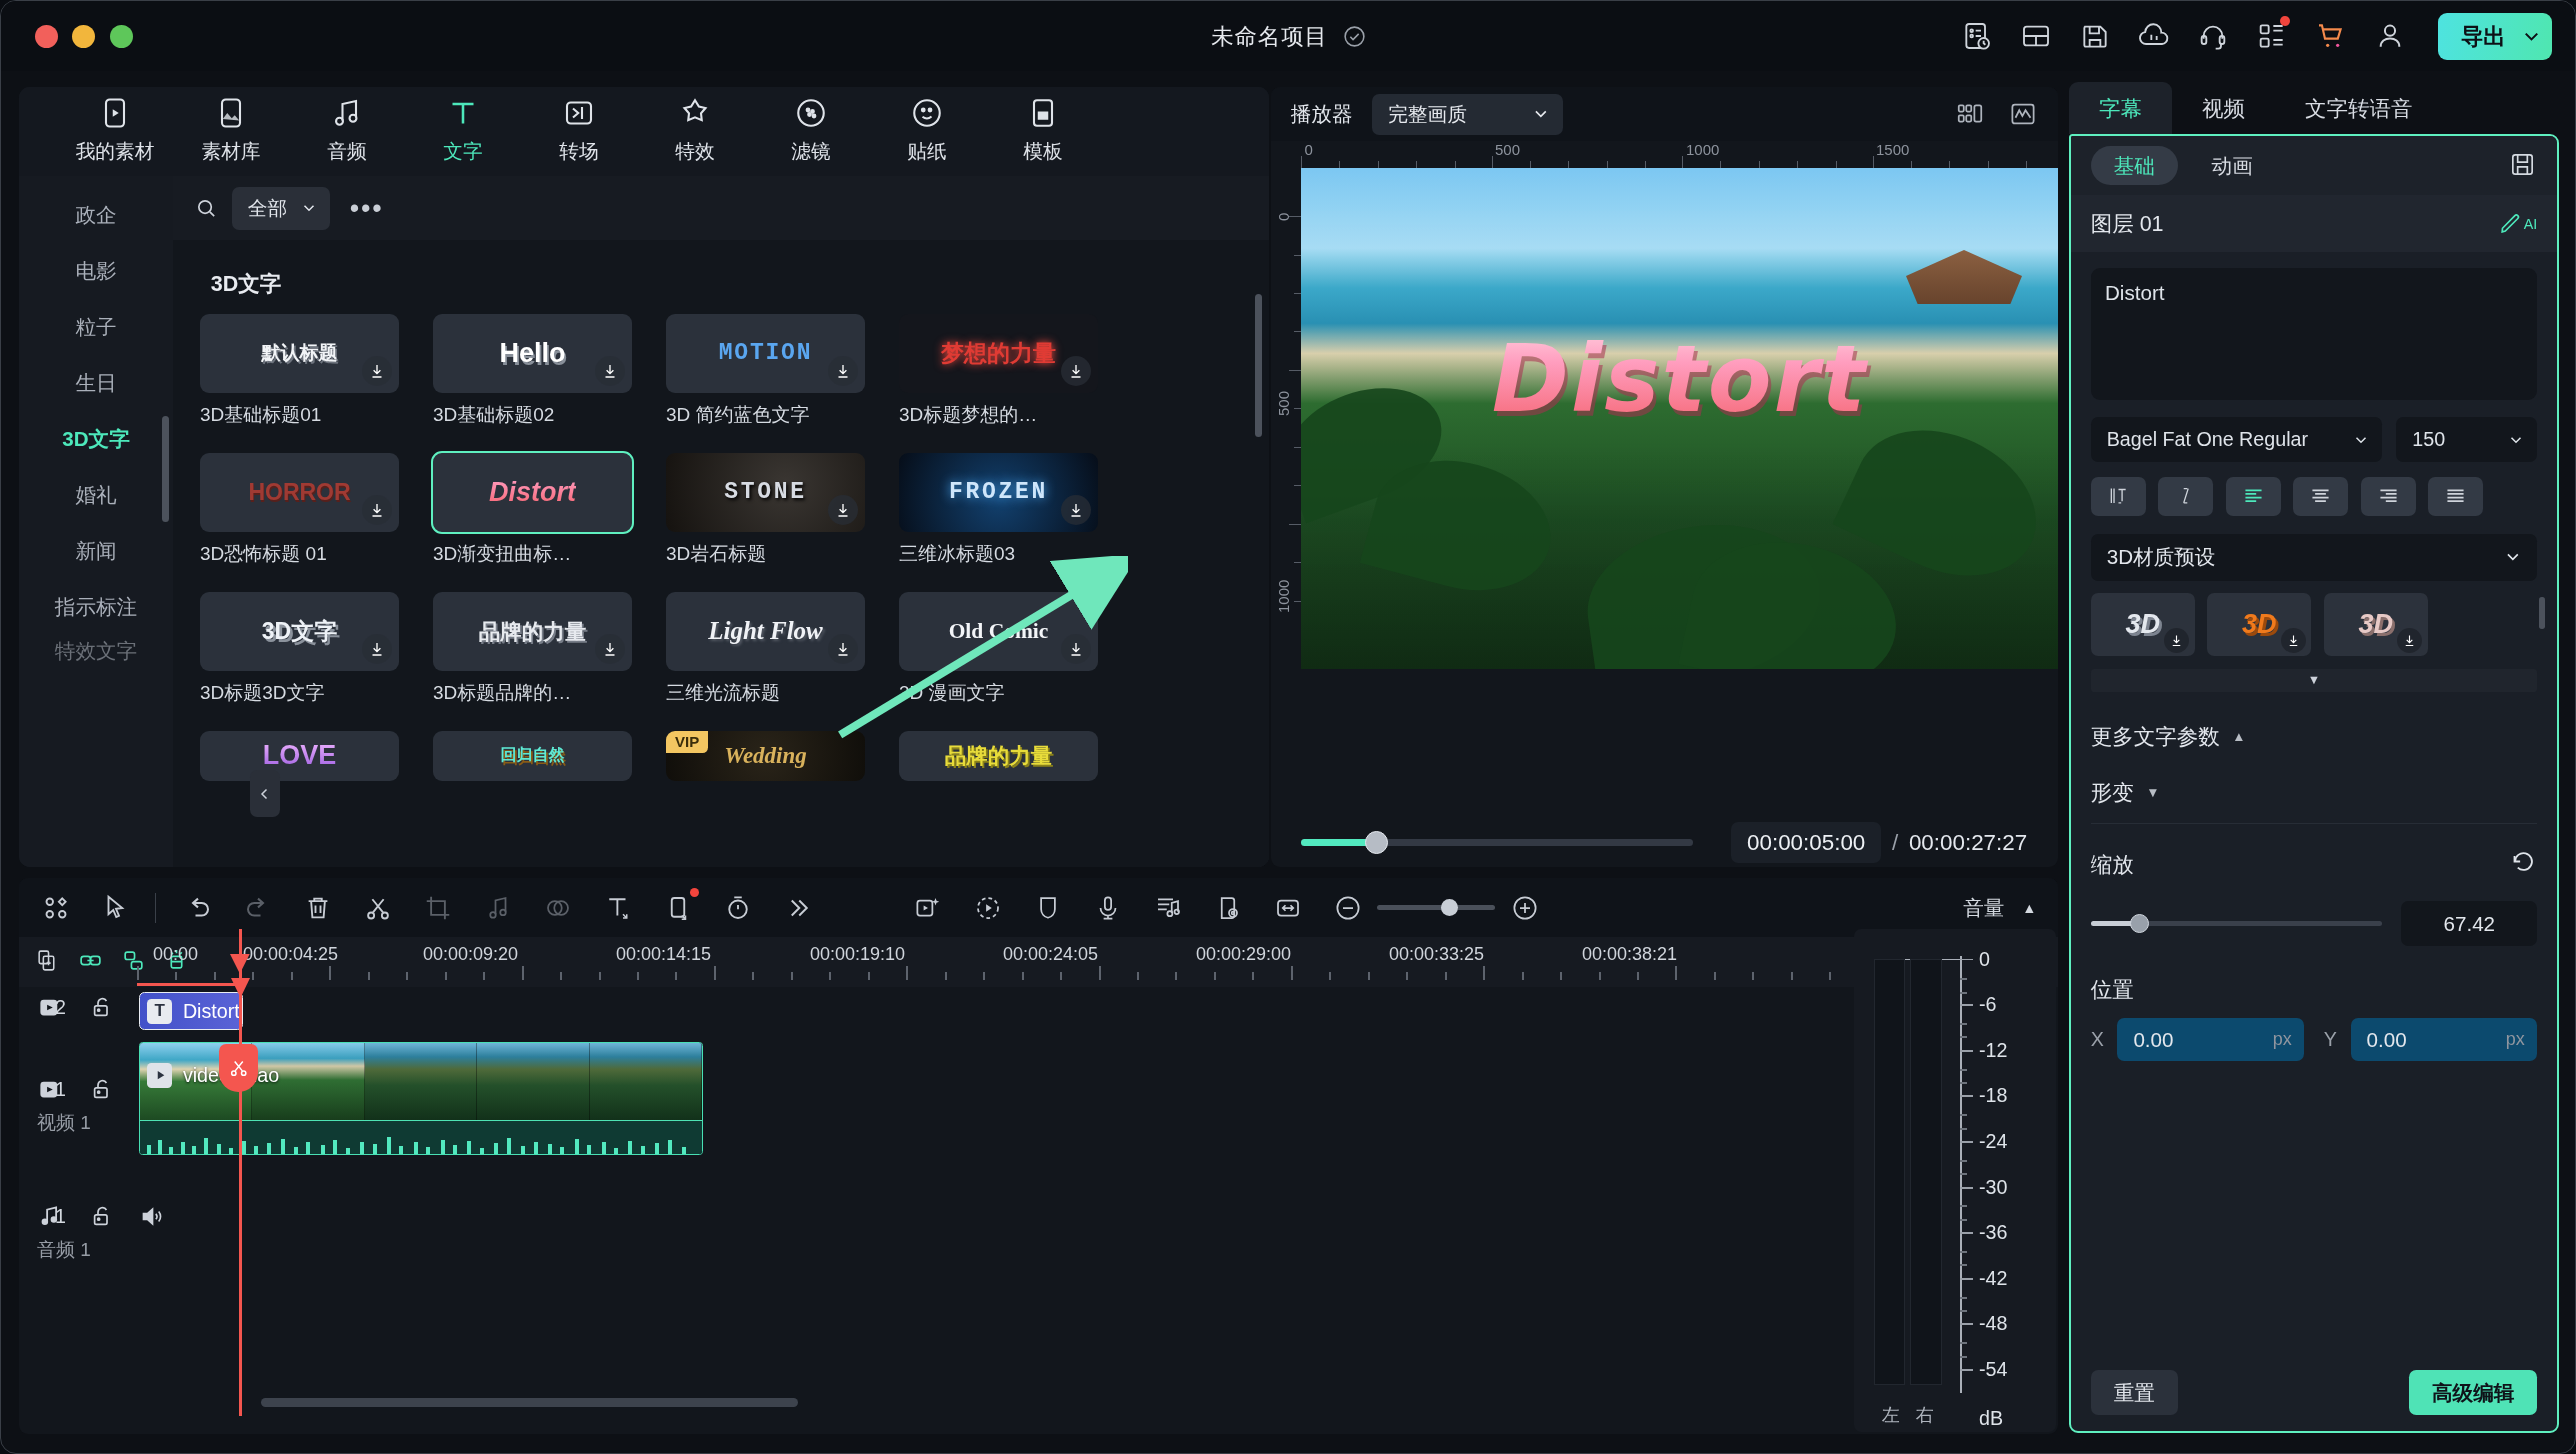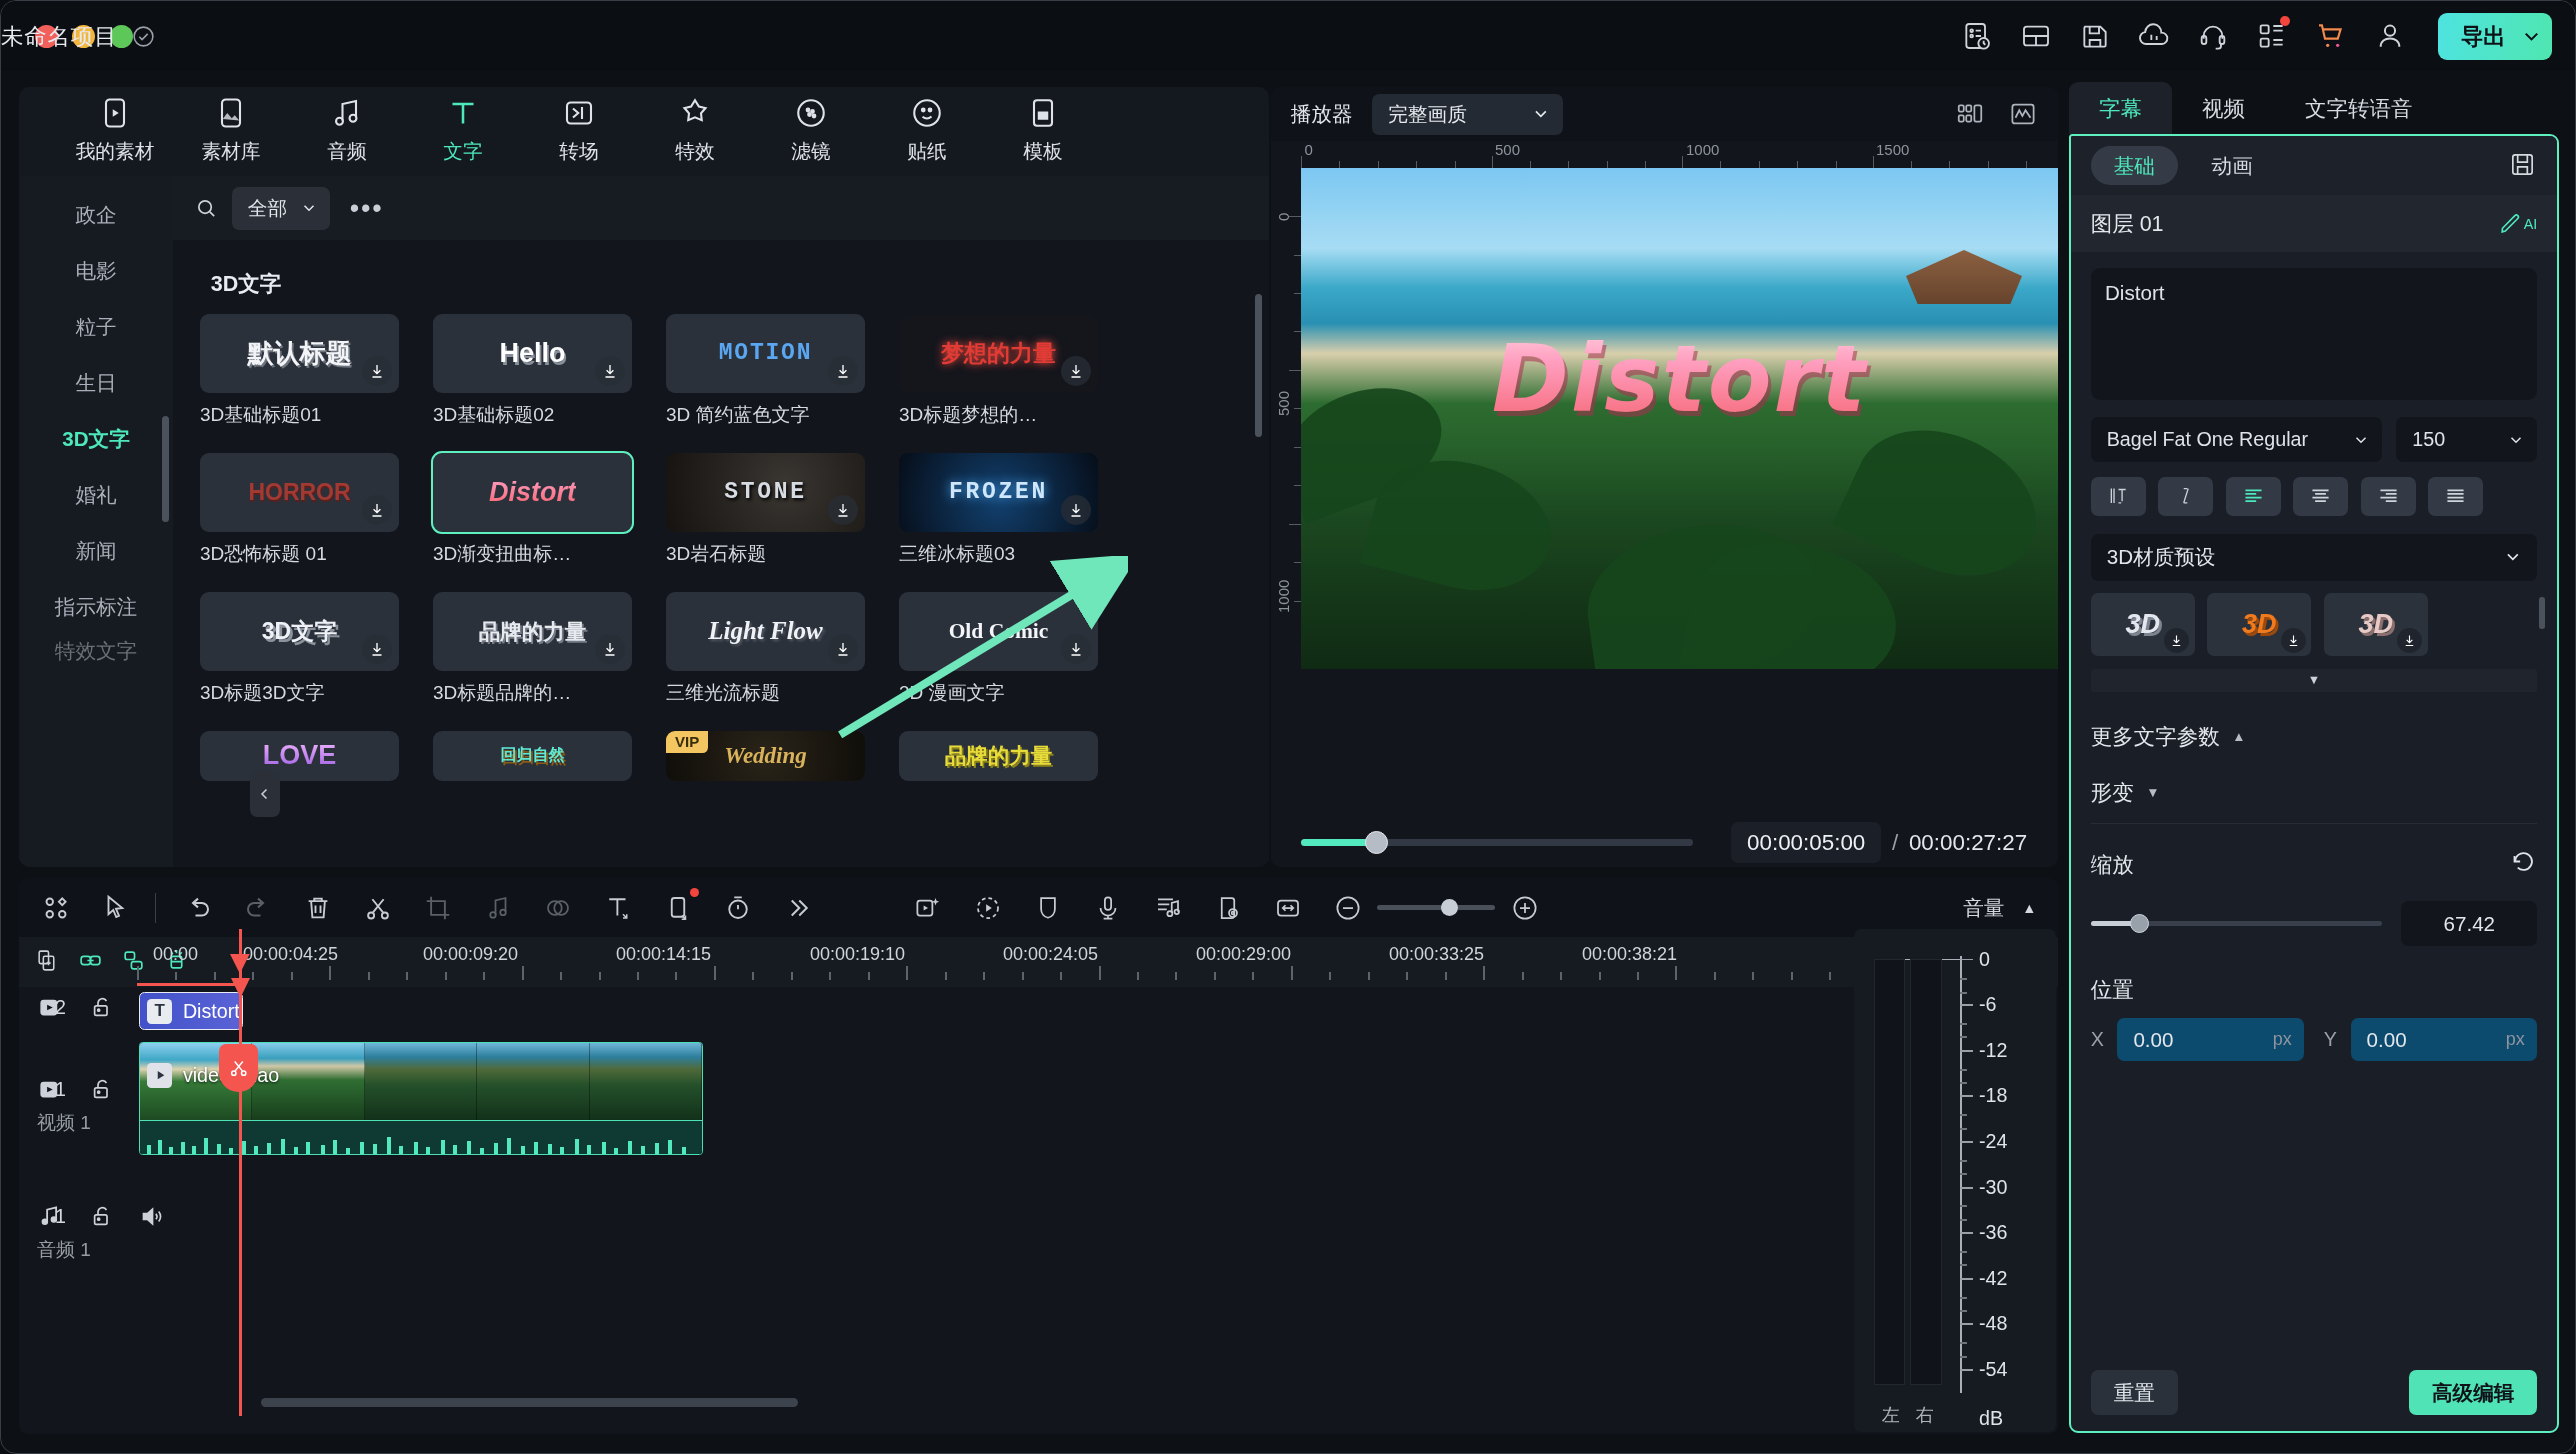--- a/index.html
+++ b/index.html
@@ -24,21 +24,21 @@
     display: flex; align-items: center;
   }
   .traffic { display: flex; gap: 14.3px; margin-left: 34px; }
   .dot { width: 23px; height: 23px; border-radius: 50%; }
   .dot.r { background: #f2605b; }
   .dot.y { background: #f2b63c; }
   .dot.g { background: #5ec75a; }
 
   .title-center {
     position: absolute; left: 0; right: 0; top: 0; height: 70px;
-    display: flex; align-items: center; gap: 14px;
+    display: flex; align-items: center; justify-content: center; gap: 14px;
     pointer-events: none;
   }
   .proj-name { color: #e6e9ee; font-size: 22.4px; letter-spacing: 0.9px; }
   .check-ic { width: 25px; height: 25px; }
 
   .title-right {
     position: absolute; right: 25px; top: 0; height: 70px;
     display: flex; align-items: center; gap: 27px;
   }
   .ticon { width: 32px; height: 32px; color: #cfd4db; position: relative; display:block; }
@@ -137,21 +137,21 @@
   }
   .collapse-btn {
     position: absolute; left: 231px; bottom: 50px;
     width: 30px; height: 47px; border-radius: 7.2px; background: #2a2f38;
     display: flex; align-items: center; justify-content: center; color: #cdd2da;
     z-index: 5;
   }
 
   
   .tt { font-size: 23px; font-weight: 700; }
-  .tt-default { color: #f2f4f7; text-shadow: 1.8px 1.8px 0 #6d737d; font-size: 26px;}
+  .tt-default { color: #f2f4f7; text-shadow: 1.8px 1.8px 0 #6d737d; font-size: 19px;}
   .tt-hello { color: #fff; font-size: 27px; text-shadow: 1.8px 2.7px 0 #888f99;}
   .tt-motion { color: #5aa6f0; letter-spacing: 1.8px; font-family:"Liberation Mono", monospace;}
   .tt-dream { color: #e03b34; text-shadow: 0 0 8px #ff4b40; }
   .tt-horror { color: #a03a33; text-shadow: 0.9px 1.8px 0 #57201c; }
   .tt-distort {
     background: linear-gradient(180deg,#ff9ec2 0%,#f7636f 100%);
     -webkit-background-clip: text; background-clip: text; color: transparent;
     font-size: 27px; font-weight: 700; font-style: italic;
   }
   .tt-stone { color: #d7dbe2; text-shadow: 1.8px 1.8px 3.6px #000; letter-spacing: 2.7px; font-family:"Liberation Mono", monospace;}

